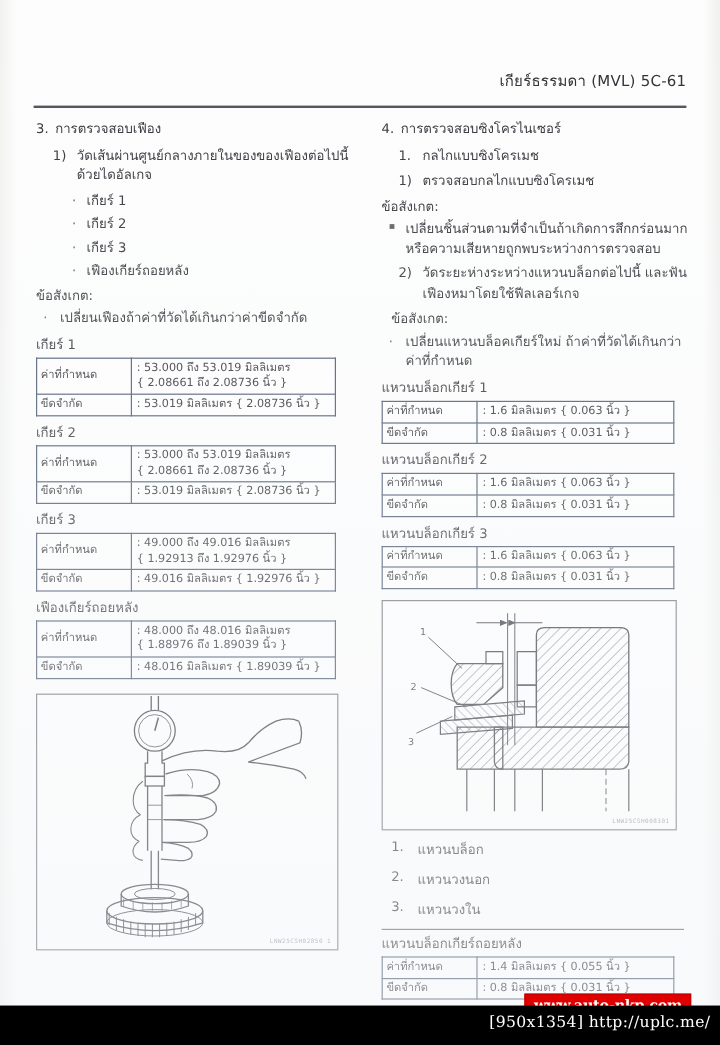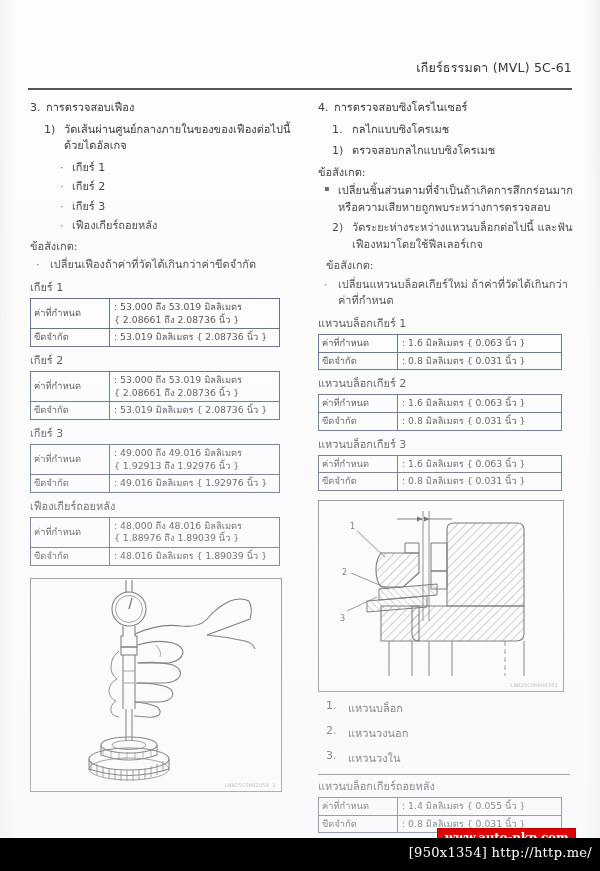--- a/index.html
+++ b/index.html
@@ -547,14 +547,14 @@
       </table>
 
   </div>
 
   <div class="scan-tint"></div>
 </div>
 
 <div class="watermark">www.auto-nkp.com</div>
 
 <div class="footer">
-  <div class="footer-text">[950x1354] http://http.me/</div>
+  <div class="footer-text">[950x1354] http://uplc.me/</div>
 </div>
 
 </body></html>

